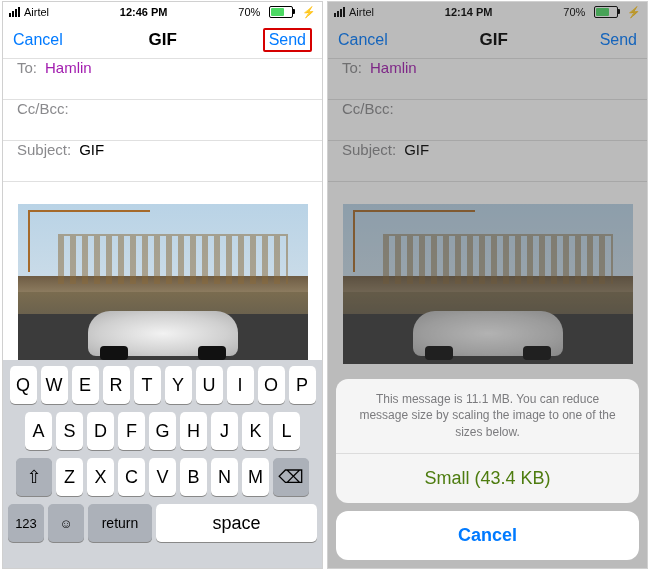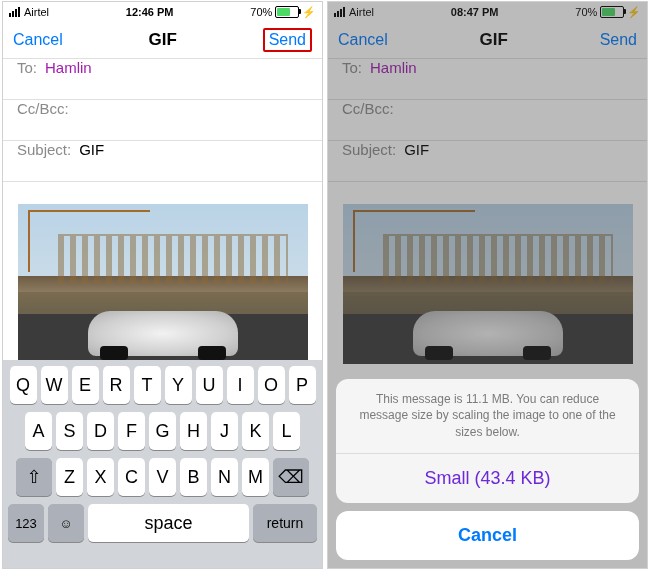--- a/index.html
+++ b/index.html
@@ -1,21 +1,21 @@
 <!DOCTYPE html>
 <html><head>
 <meta charset="utf-8">
 <style>
 html,body{margin:0;padding:0;font-family:-apple-system,Helvetica,Arial,sans-serif;background:#eee}
 .stage{width:650px;height:576px;background:#fff;position:relative;overflow:hidden;display:flex}
 .phone{width:319px;height:566px;margin:2px 3px;background:#fff;position:relative;overflow:hidden;box-shadow:0 0 0 1px #d0d0d0}
 .statusbar{height:20px;display:flex;align-items:center;font-size:11px;padding:0 6px;color:#000;background:#fff}
 .statusbar .carrier{display:flex;align-items:center;gap:4px}
 .statusbar .time{flex:1;text-align:center;font-weight:700}
-.statusbar .right{display:flex;gap:3px}
+.statusbar .right{display:flex;gap:9px}
 .navbar{height:36px;display:flex;align-items:center;justify-content:space-between;padding:0 10px;background:#fff}
 .nav-left,.nav-right{color:#007aff;font-size:16px}
 .nav-title{font-weight:700;font-size:17px;color:#000}
 .send-highlight{border:2px solid #d60000;padding:1px 4px;border-radius:2px}
 .divider{height:1px;background:#e0e0e0}
 .field{display:flex;align-items:flex-start;height:40px;padding:0 14px;font-size:15px;color:#8a8a8d;border-bottom:1px solid #e0e0e0}
 .field .label{margin-right:8px}
 .field .value{color:#a21caf}
 .field .value-plain{color:#000}
 .body-area{padding:6px 0 0 0}
@@ -34,21 +34,21 @@
 .key.wide{width:36px;background:#acb1b9}
 .key.shift{width:36px;background:#acb1b9}
 .key.space{flex:1;background:#fff}
 .key.util{width:36px;background:#acb1b9;font-size:13px}
 .key.return{width:64px;background:#acb1b9;font-size:14px}
 .krow.bottom{padding:0 2px}
 .overlay{position:absolute;inset:0;background:rgba(60,60,60,0.35)}
 .sheet{position:absolute;left:8px;right:8px;bottom:8px}
 .sheet-block{background:rgba(247,247,247,0.97);border-radius:12px;overflow:hidden;margin-bottom:8px}
 .sheet-msg{font-size:12px;color:#7b7b7e;text-align:center;padding:12px 18px;line-height:1.4;border-bottom:1px solid #dcdcdc}
-.sheet-opt{font-size:18px;color:#6d28d9;text-align:center;padding:14px 0;border-bottom:1px solid #dcdcdc}
+.sheet-opt{font-size:18px;color:#4d7c0f;text-align:center;padding:14px 0;border-bottom:1px solid #dcdcdc}
 .sheet-opt:last-child{border-bottom:none}
 .sheet-cancel{background:#fff;border-radius:12px;text-align:center;padding:14px 0;font-size:18px;font-weight:600;color:#007aff}
 .battery{display:inline-block;width:22px;height:10px;border:1px solid #000;border-radius:2px;position:relative}
 .battery::after{content:"";position:absolute;right:-3px;top:2px;width:2px;height:5px;background:#000;border-radius:0 1px 1px 0}
 .battery .fill{position:absolute;left:1px;top:1px;bottom:1px;width:13px;background:#4cd964;border-radius:1px}
 .signal{display:inline-flex;align-items:flex-end;gap:1px}
 .signal span{width:2px;background:#000}
 .signal span:nth-child(1){height:4px}
 .signal span:nth-child(2){height:6px}
 .signal span:nth-child(3){height:8px}
@@ -135,38 +135,38 @@
       <div class="key letter">C</div>
       <div class="key letter">V</div>
       <div class="key letter">B</div>
       <div class="key letter">N</div>
       <div class="key letter">M</div>
       <div class="key wide">⌫</div>
     </div>
     <div class="krow bottom">
       <div class="key util">123</div>
       <div class="key util">☺</div>
+      <div class="key return">return</div>
       <div class="key space">space</div>
-      <div class="key return">return</div>
     </div>
   </div>
 </div>
 
 <div class="phone">
   <div class="statusbar">
     <div class="carrier">
       <span class="signal">
             <span></span>
             <span></span>
             <span></span>
             <span></span>
           </span>
       <span>Airtel</span>
     </div>
-    <div class="time">08:47 PM</div>
+    <div class="time">12:14 PM</div>
     <div class="right">
       <span>70%</span>
       <span class="battery">
             <span class="fill"></span>
           </span>
       <span>⚡</span>
     </div>
   </div>
   <div class="navbar">
     <span class="nav-left">Cancel</span>

